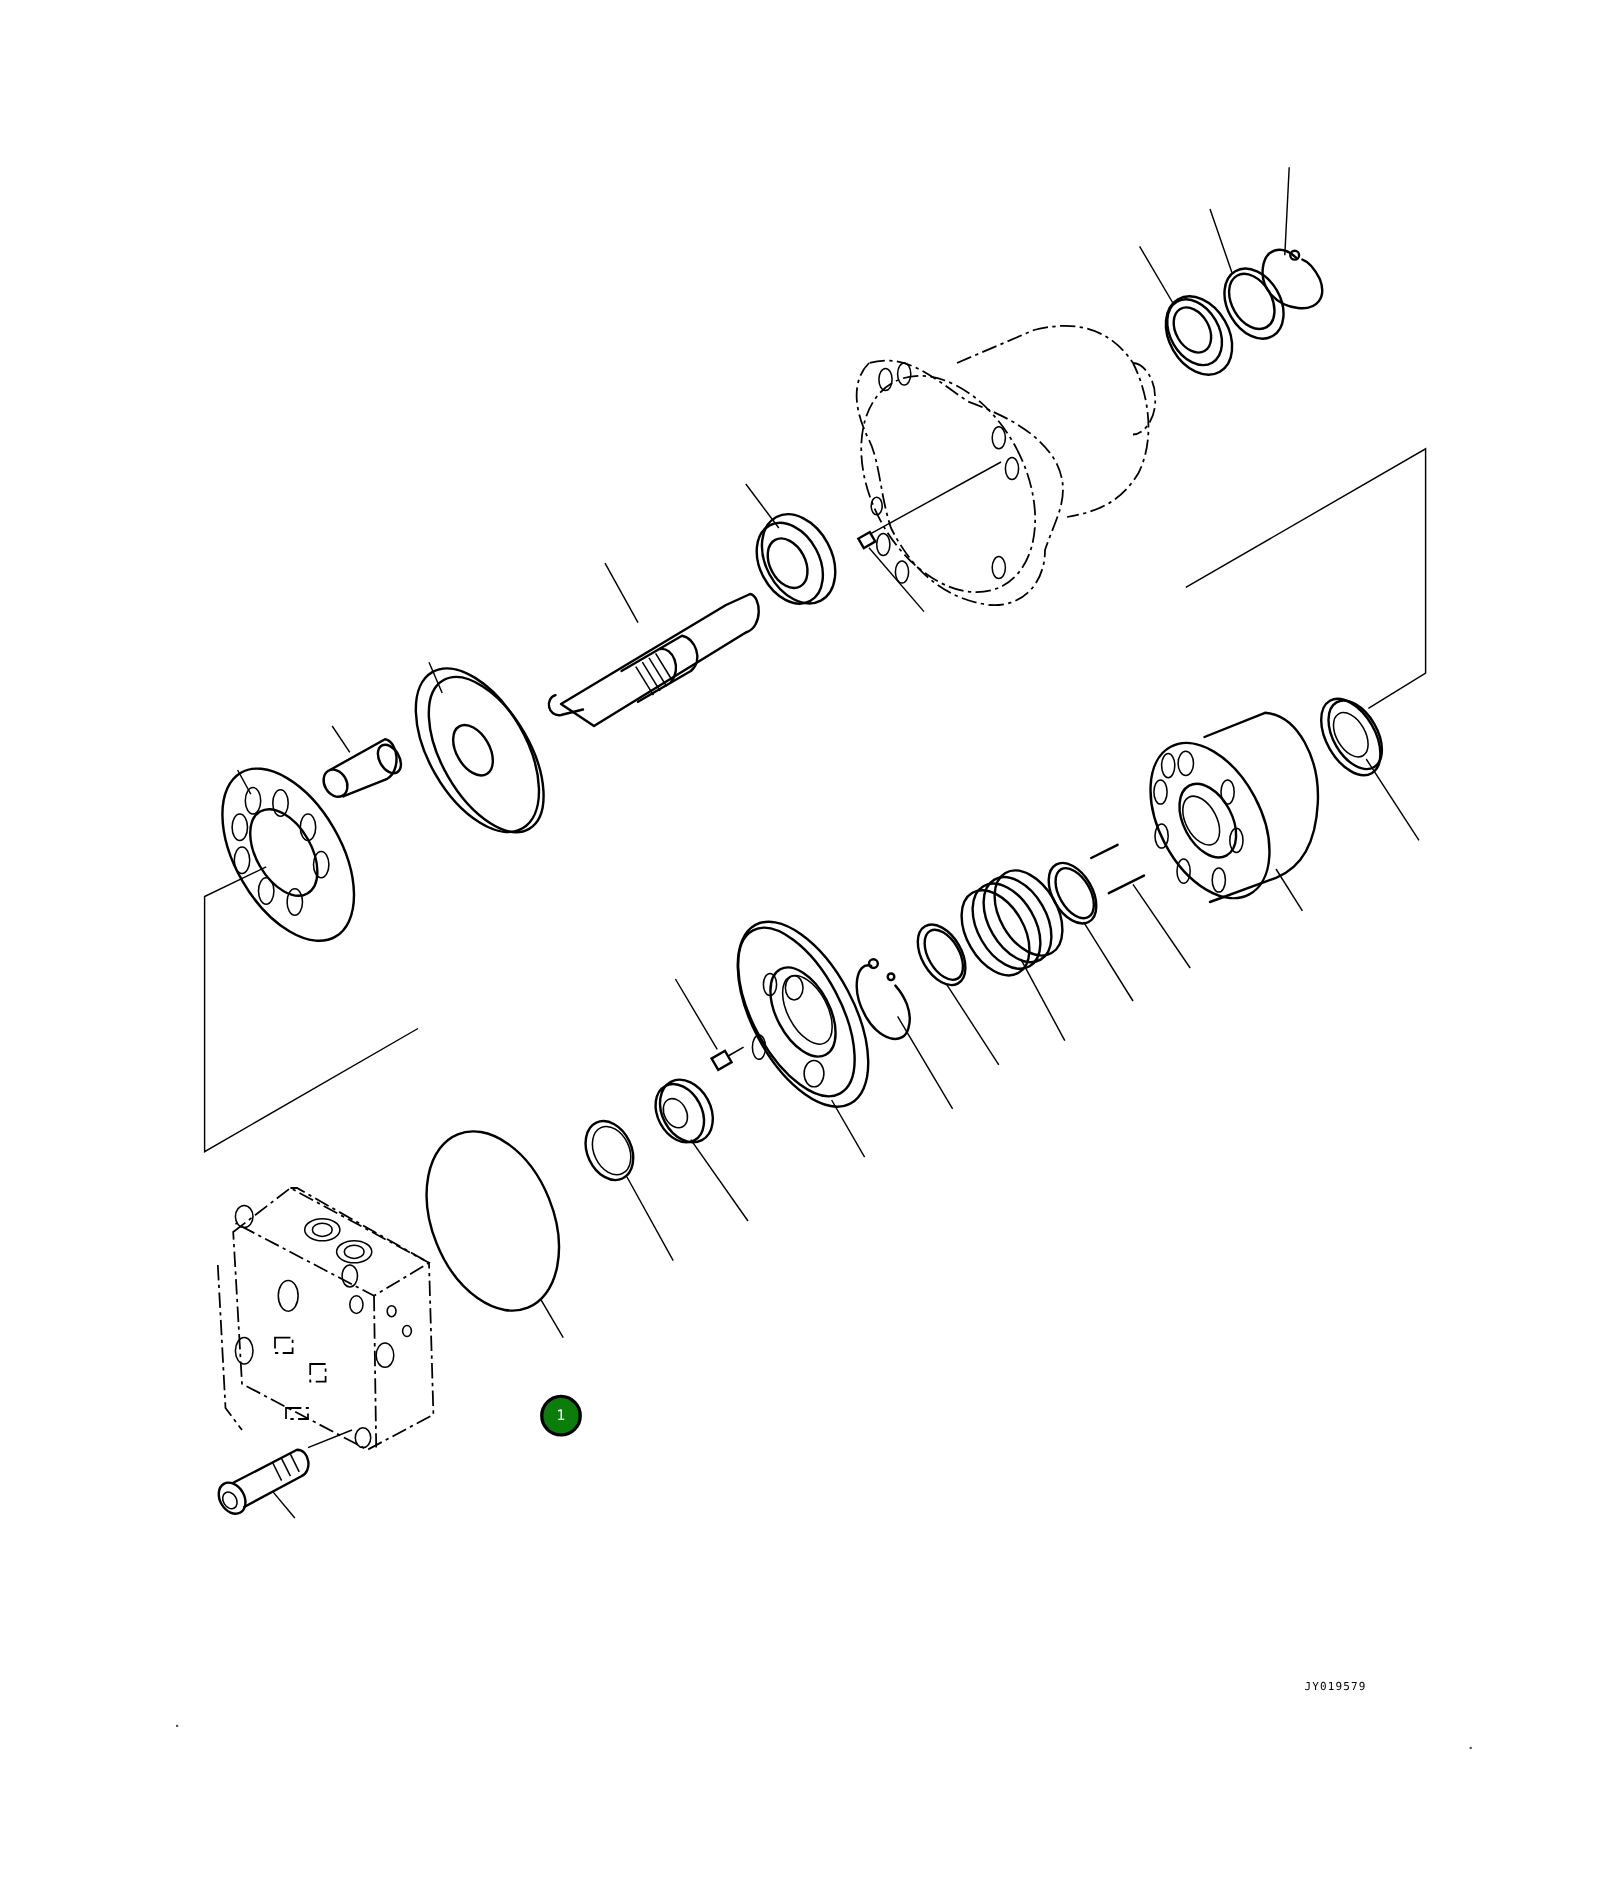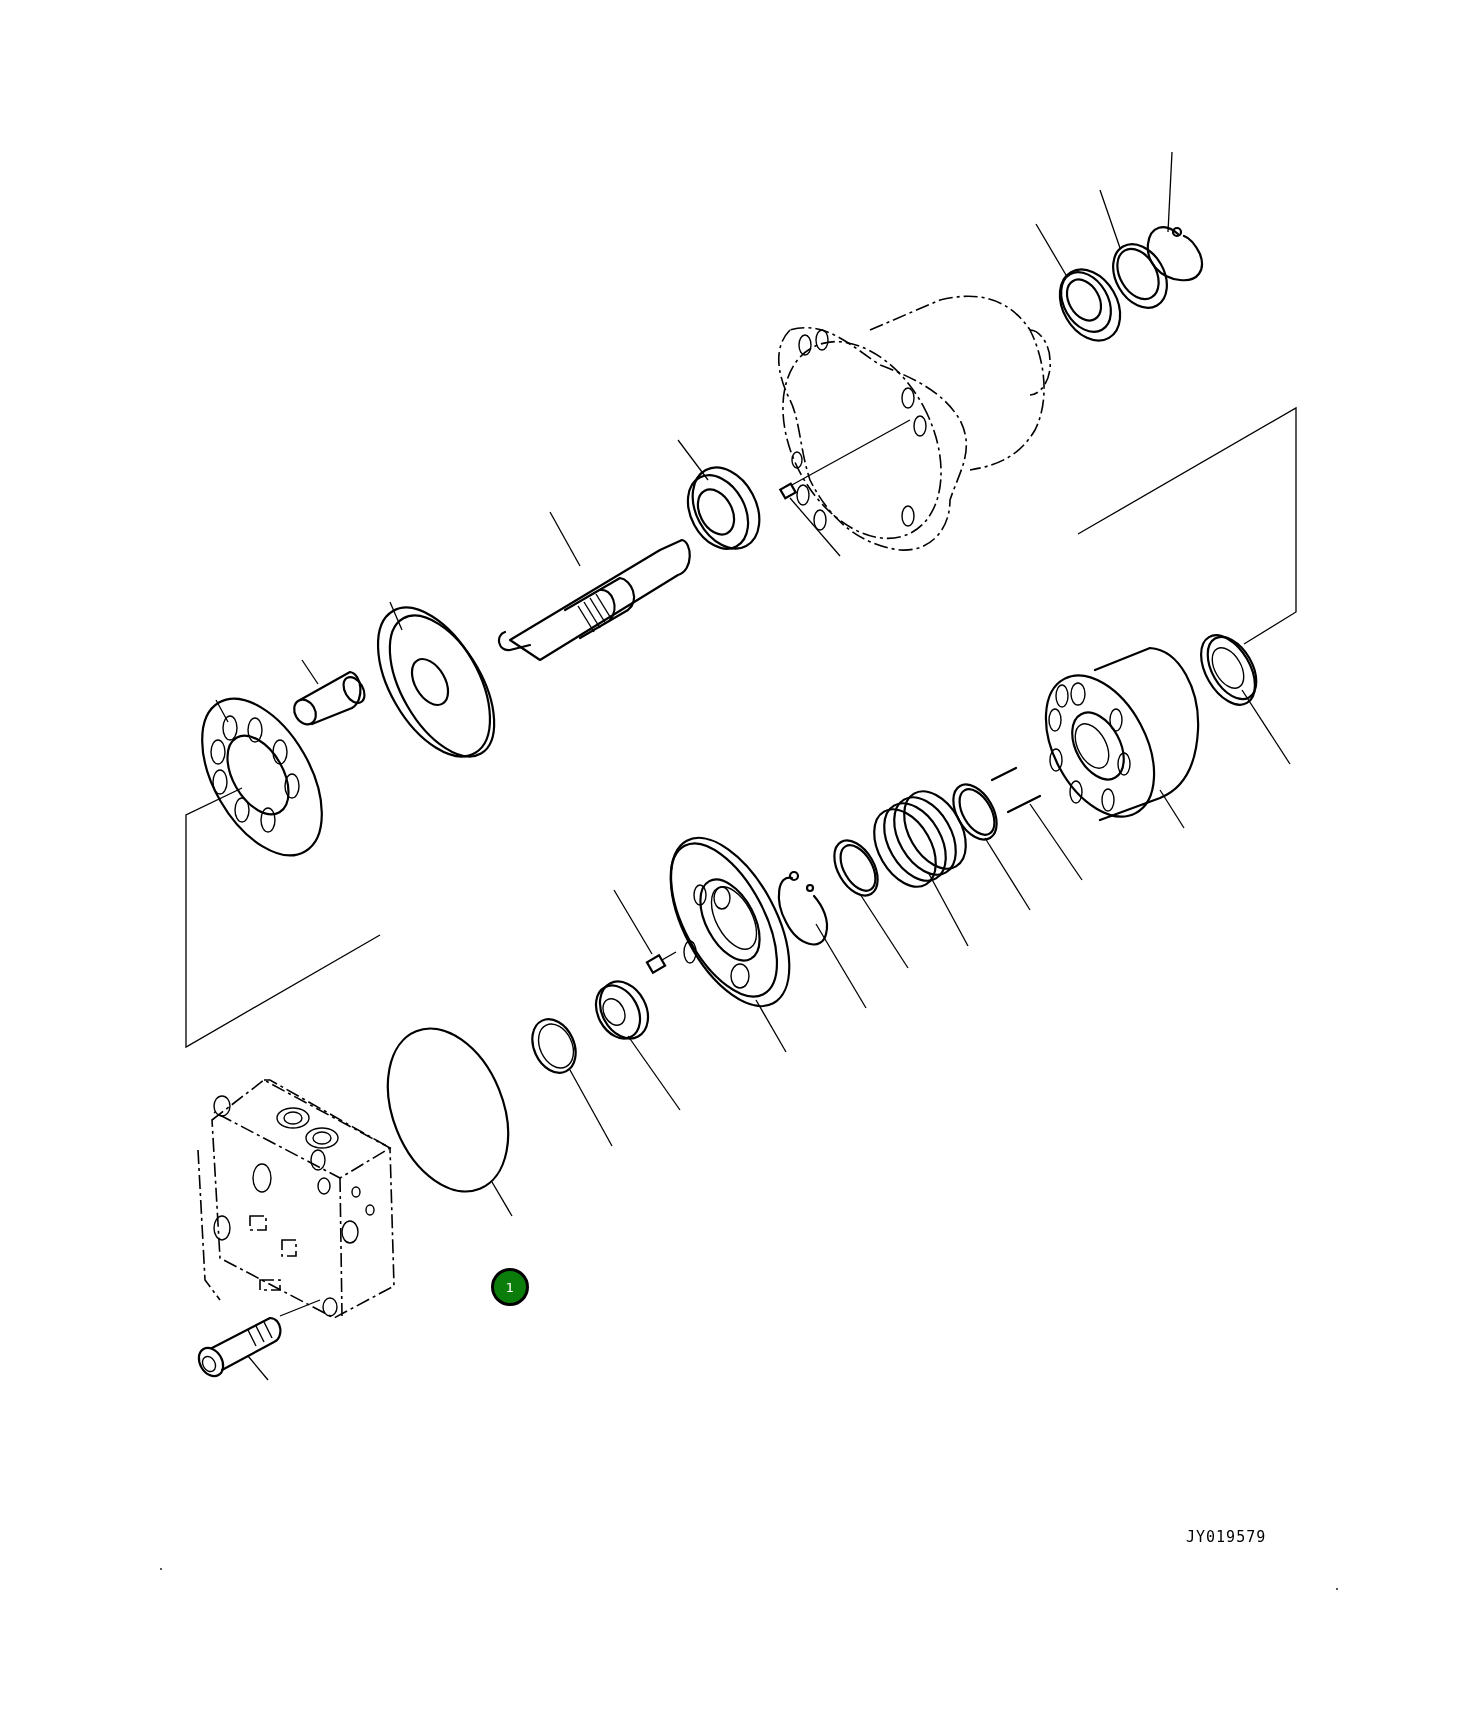--- a/index.html
+++ b/index.html
@@ -3,21 +3,21 @@
 <meta charset="utf-8">
 <style>
   html, body { margin: 0; padding: 0; background: #ffffff; }
   body { width: 1466px; height: 1712px; position: relative; overflow: hidden; font-family: "DejaVu Sans", sans-serif; }
   #diagram { position: absolute; left: 0; top: 0; width: 1466px; height: 1712px; }
   .ln { fill: none; stroke: #000; stroke-width: 2.2; stroke-linejoin: round; stroke-linecap: round; }
   .thin { fill: none; stroke: #000; stroke-width: 1.4; }
   .leader { fill: none; stroke: #000; stroke-width: 1.3; }
   .dash { fill: none; stroke: #000; stroke-width: 1.6; stroke-dasharray: 14 4 3 4; }
   .fillw { fill: #fff; stroke: #000; stroke-width: 2.2; }
-  .drawing-id { position: absolute; left: 1186px; top: 1528px; font-family: "DejaVu Sans Mono", monospace; font-size: 15px; letter-spacing: 1px; color: #000; }
+  .drawing-id { position: absolute; left: 1186px; top: 1528px; font-family: "DejaVu Sans Mono", monospace; font-size: 10px; letter-spacing: 1px; color: #000; }
   .callout { position: absolute; left: 491px; top: 1268px; width: 38px; height: 38px; border-radius: 50%; background: #0a7d0a; border: 3px solid #000; box-sizing: border-box; color: #fff; font-size: 13px; display: flex; align-items: center; justify-content: center; cursor: pointer; }
   .dot { position: absolute; width: 2px; height: 2px; background: #555; }
 </style>
 </head>
 <body>
 
 <svg id="diagram" viewBox="0 0 1466 1712" xmlns="http://www.w3.org/2000/svg">
 
   <g>
     <path class="ln" d="M1178 234 C1165 222,1150 226,1148 244 C1146 262,1160 278,1180 280 C1198 282,1206 270,1200 254 C1196 246,1190 238,1184 236"></path>

